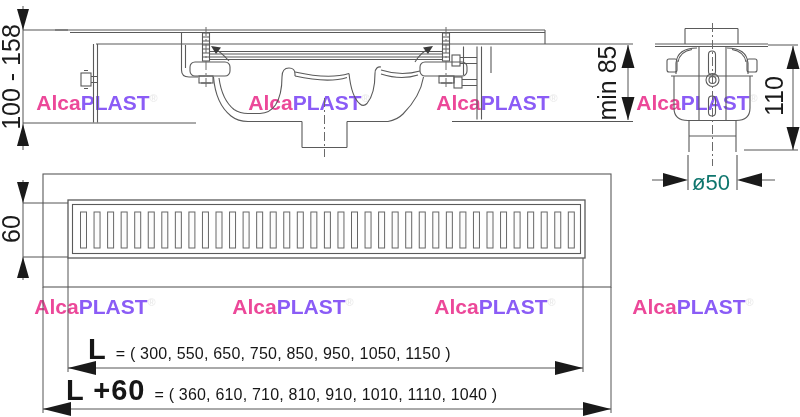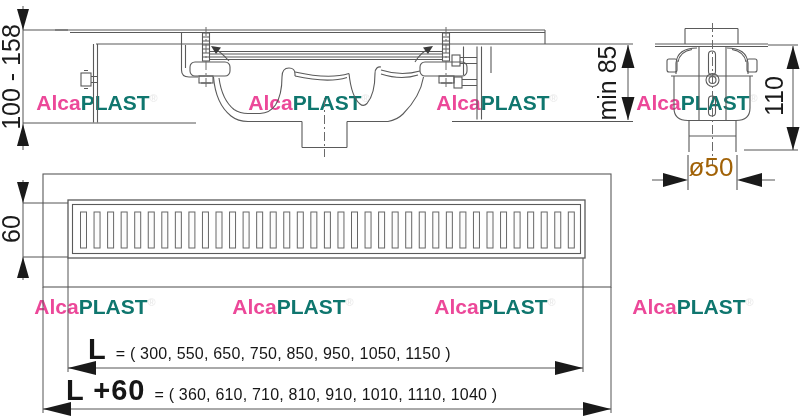--- a/index.html
+++ b/index.html
@@ -1,27 +1,27 @@
 <!DOCTYPE html>
 <html><head>
 <meta charset="utf-8">
 <style>
   html,body{margin:0;padding:0;background:#ffffff;}
   #stage{position:relative;width:800px;height:417px;background:#ffffff;overflow:hidden;
          font-family:"Liberation Sans","DejaVu Sans",sans-serif;}
   .wm{position:absolute;transform:translate(-50%,-50%);white-space:nowrap;
       font-size:21px;font-weight:bold;letter-spacing:0px;user-select:none;}
   .wm .p1{color:#ec4899;}
-  .wm .p2{color:#0f766e;}
+  .wm .p2{color:#8b5cf6;}
   .wm .reg{font-size:11px;vertical-align:super;color:#ebebeb;}
   svg{position:absolute;left:0;top:0;}
   .vlabel{position:absolute;transform:translate(-50%,-50%) rotate(-90deg);
           white-space:nowrap;font-size:25px;color:#1a1a1a;}
   .hlabel{position:absolute;transform:translate(-50%,-50%);
-          white-space:nowrap;font-size:26px;color:#a16207;}
+          white-space:nowrap;font-size:22px;color:#0f766e;margin-top:16px;}
   .dimrow{position:absolute;display:flex;align-items:baseline;gap:9px;color:#161616;white-space:nowrap;}
   .dimrow .sym{font-weight:bold;font-size:29px;letter-spacing:1px;}
   .dimrow .vals{font-size:16px;letter-spacing:0.2px;}
 </style>
 </head>
 <body>
 
 <div id="stage">
 
   <div id="wm-layer">

